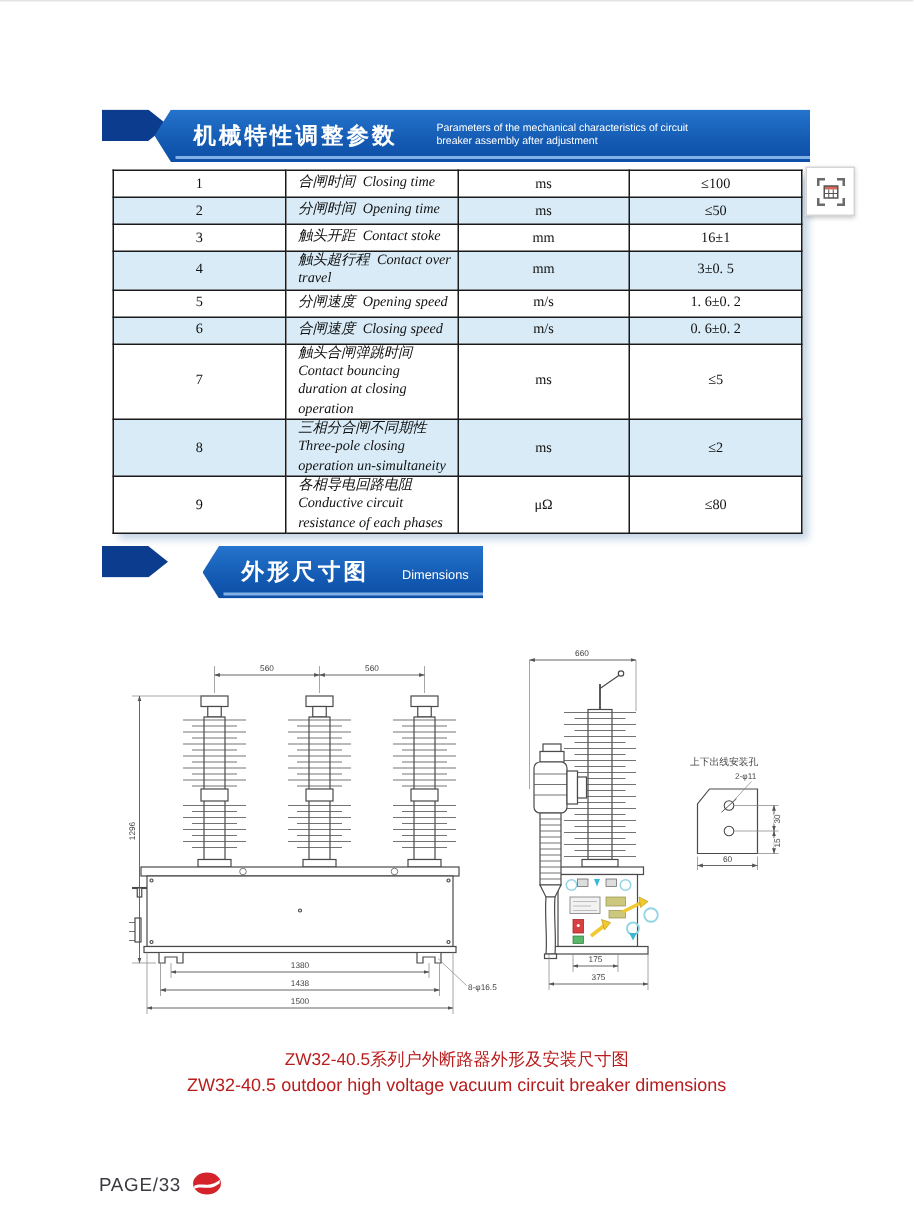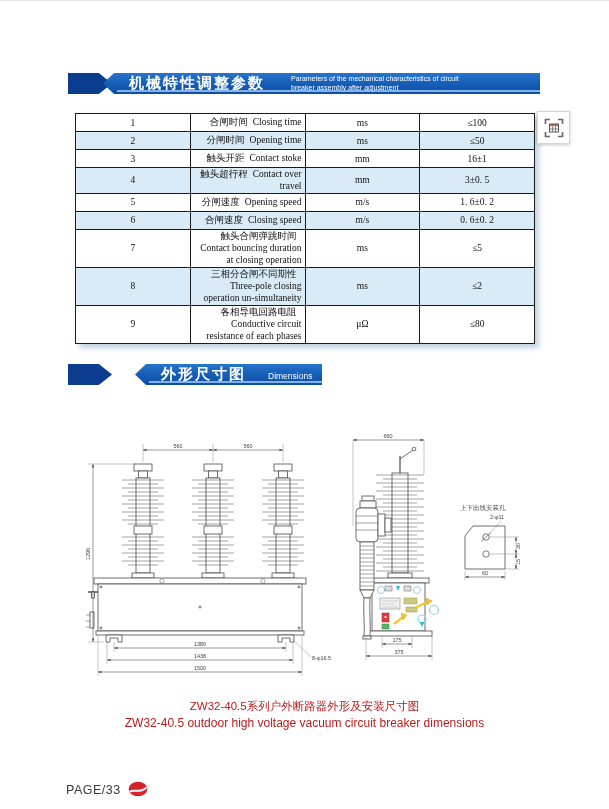--- a/index.html
+++ b/index.html
@@ -3,21 +3,21 @@
 <meta charset="utf-8">
 <style>
   html,body{margin:0;padding:0;background:#fff;}
   .page{position:relative;width:609px;height:809px;background:#fff;overflow:hidden;
         font-family:"Liberation Serif",serif;border-top:1px solid #e4e4e4;border-bottom:1px solid #e4e4e4;}
 
   
   .banner{position:absolute;left:68px;height:21px;display:flex;}
   .banner .arrow{flex:none;width:44px;height:21px;background:#0b3c8e;
                  clip-path:polygon(0 0,70% 0,100% 50%,70% 100%,0 100%);}
-  .banner .bar{position:relative;flex:1;height:21px;margin-left:-9px;
+  .banner .bar{position:relative;flex:1;height:35px;margin-left:-9px;
                background:linear-gradient(180deg,#2574cd 0%,#155cb4 55%,#0d4ea6 100%);
                clip-path:polygon(0 50%,11px 0,100% 0,100% 100%,11px 100%);
                display:flex;align-items:center;color:#fff;}
   .banner .bar::after{content:"";position:absolute;left:14px;right:0;bottom:2px;height:2px;
                background:rgba(150,195,240,.85);}
   .banner-title{font-size:15px;font-weight:bold;letter-spacing:2px;margin-left:26px;white-space:nowrap;
                font-family:"Liberation Sans",sans-serif;}
   .banner-sub{margin-left:26px;font-size:7px;line-height:1.25;font-family:"Liberation Sans",sans-serif;}
   .banner-sub-inline{margin-left:22px;font-size:8.5px;font-family:"Liberation Sans",sans-serif;margin-top:2px;}
   #banner1{top:72px;width:472px;}
@@ -27,21 +27,21 @@
   .spec-table{position:absolute;left:75px;top:112px;width:460px;border-collapse:collapse;
               background:#fff;table-layout:fixed;font-size:9.5px;color:#111;
               border:1.5px solid #111;box-shadow:4px 4px 5px rgba(145,175,205,.55);}
   .spec-table td,.spec-table th{border:1px solid #1a1a1a;padding:0 3px;overflow:hidden;font-weight:normal;}
   .spec-table .c1{width:40px;} .spec-table .c2{width:192px;} .spec-table .c3{width:44px;} .spec-table .c4{width:178px;}
   .spec-table tr.h{height:30px;} .spec-table tr.s{height:18px;} .spec-table tr.d{height:32px;}
   .spec-table tr.h th{background:#d8ebf6;text-align:center;line-height:1.25;}
   .spec-table tr.h th.c2{text-align:left;padding-left:8px;}
   .spec-table tr.alt td{background:#d8ebf6;}
   .num,.unit,.val{text-align:center;}
-  .item{text-align:right;padding-left:8px !important;line-height:1.3;}
+  .item{text-align:left;padding-left:8px !important;line-height:1.3;font-style:italic;}
   .item .zh{margin-right:5px;}
   tr.d .item .en{display:block;}
 
   
   .capture-btn{position:absolute;left:537px;top:110px;width:31px;height:31px;background:#fff;
                border:1px solid #d5d5d5;box-shadow:0 1px 3px rgba(0,0,0,.22);
                display:flex;align-items:center;justify-content:center;cursor:pointer;}
 
   
   .drawing{position:absolute;left:60px;top:425px;}

